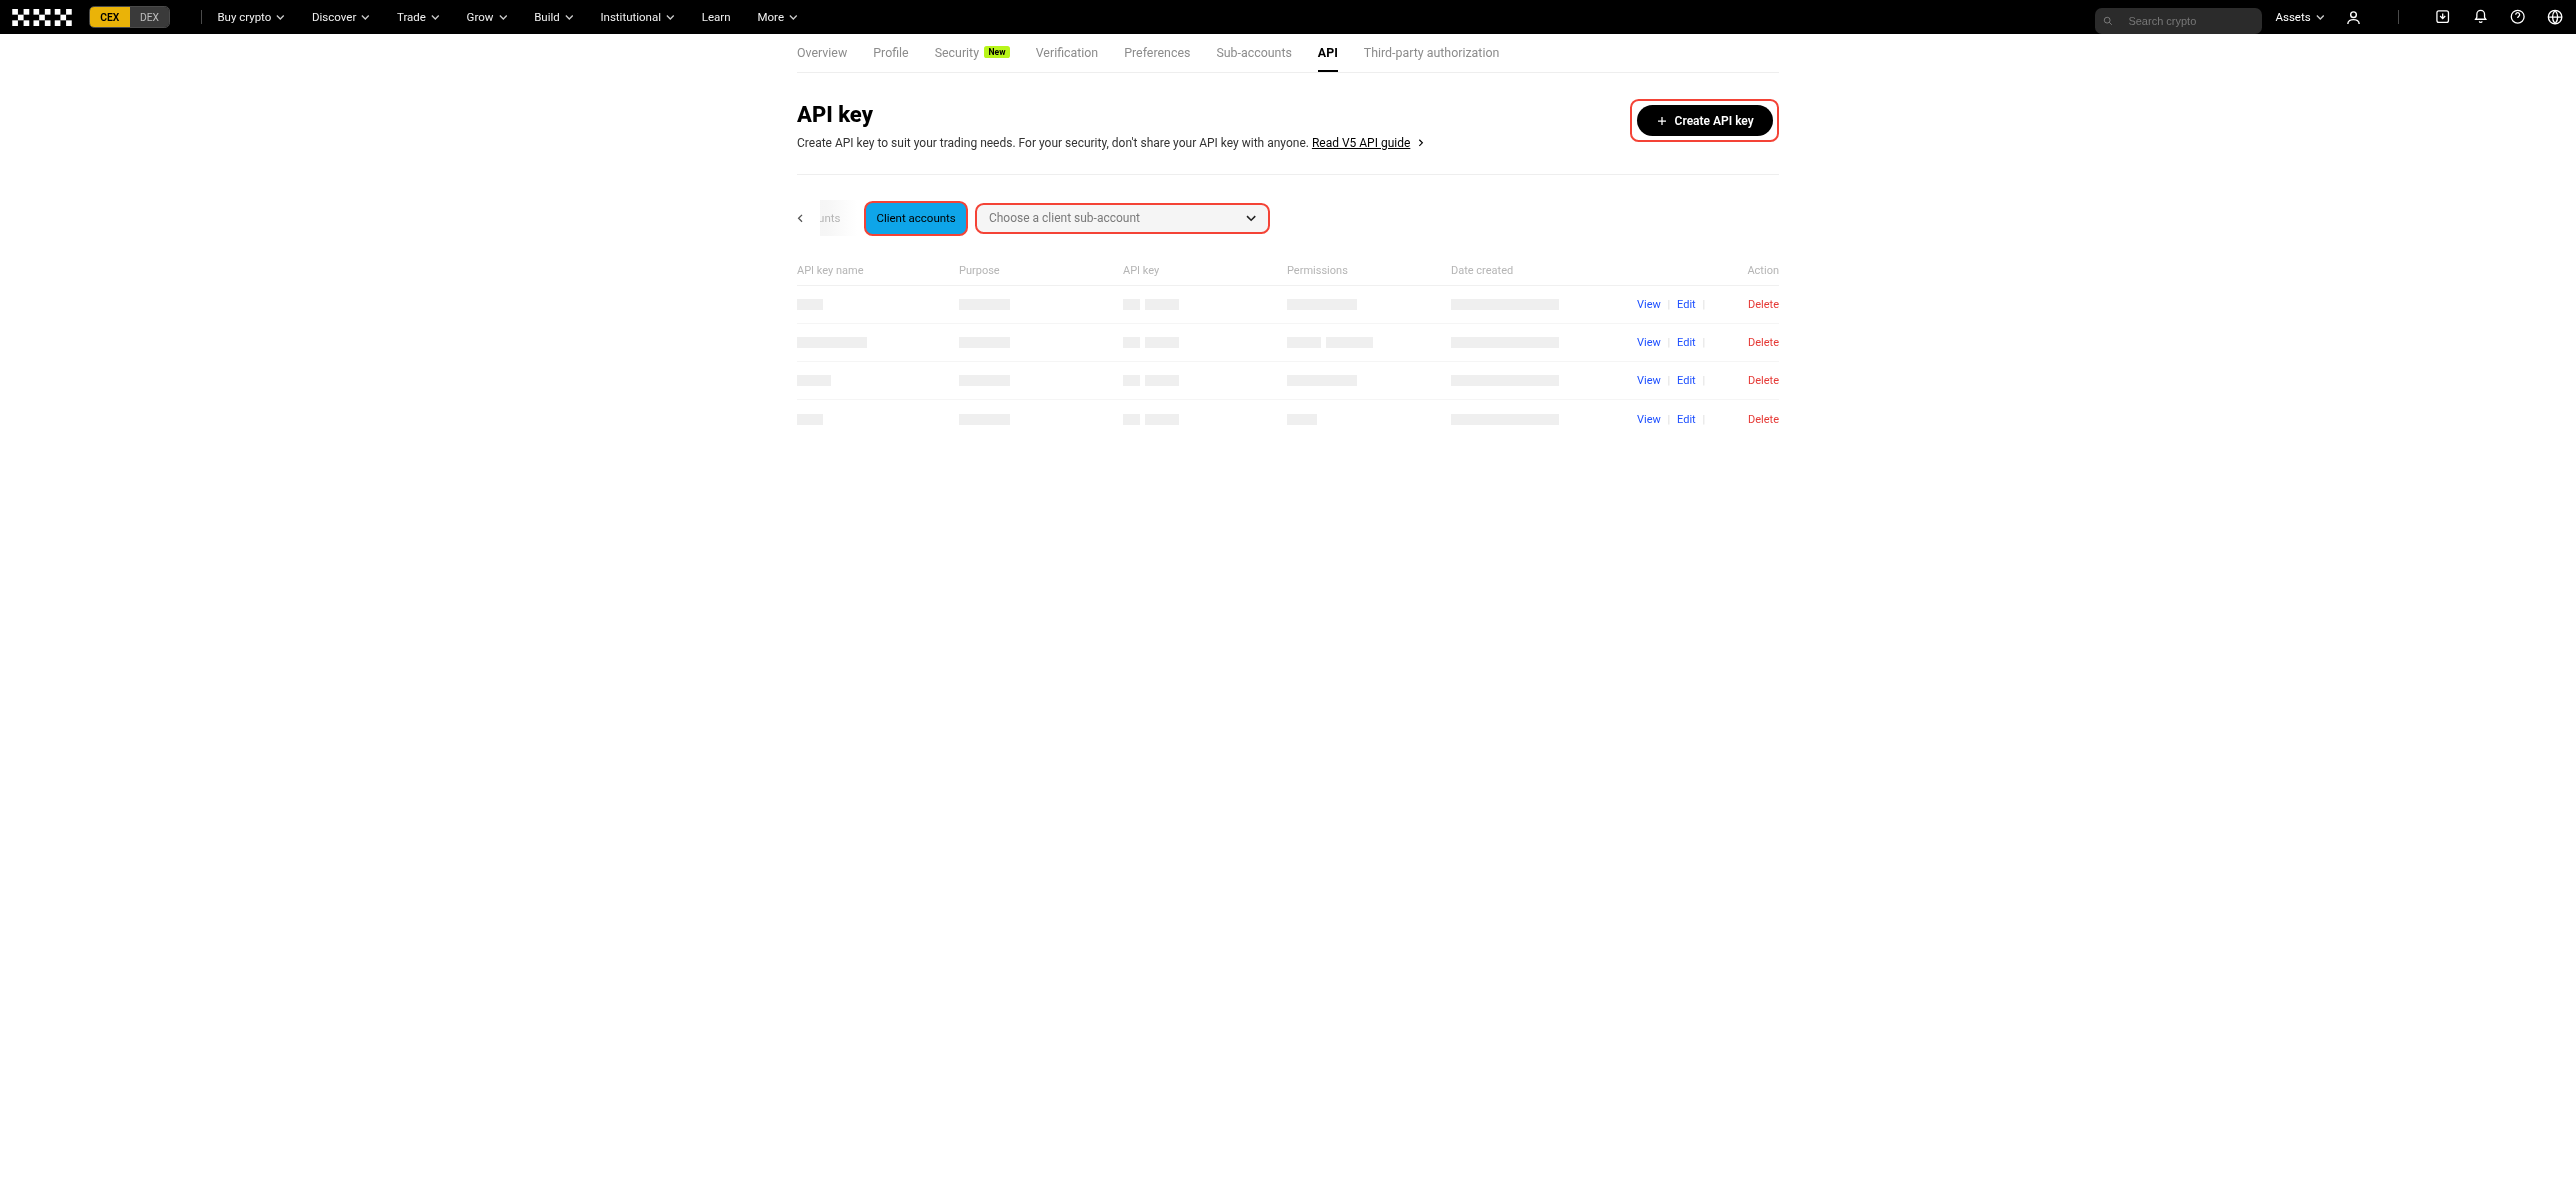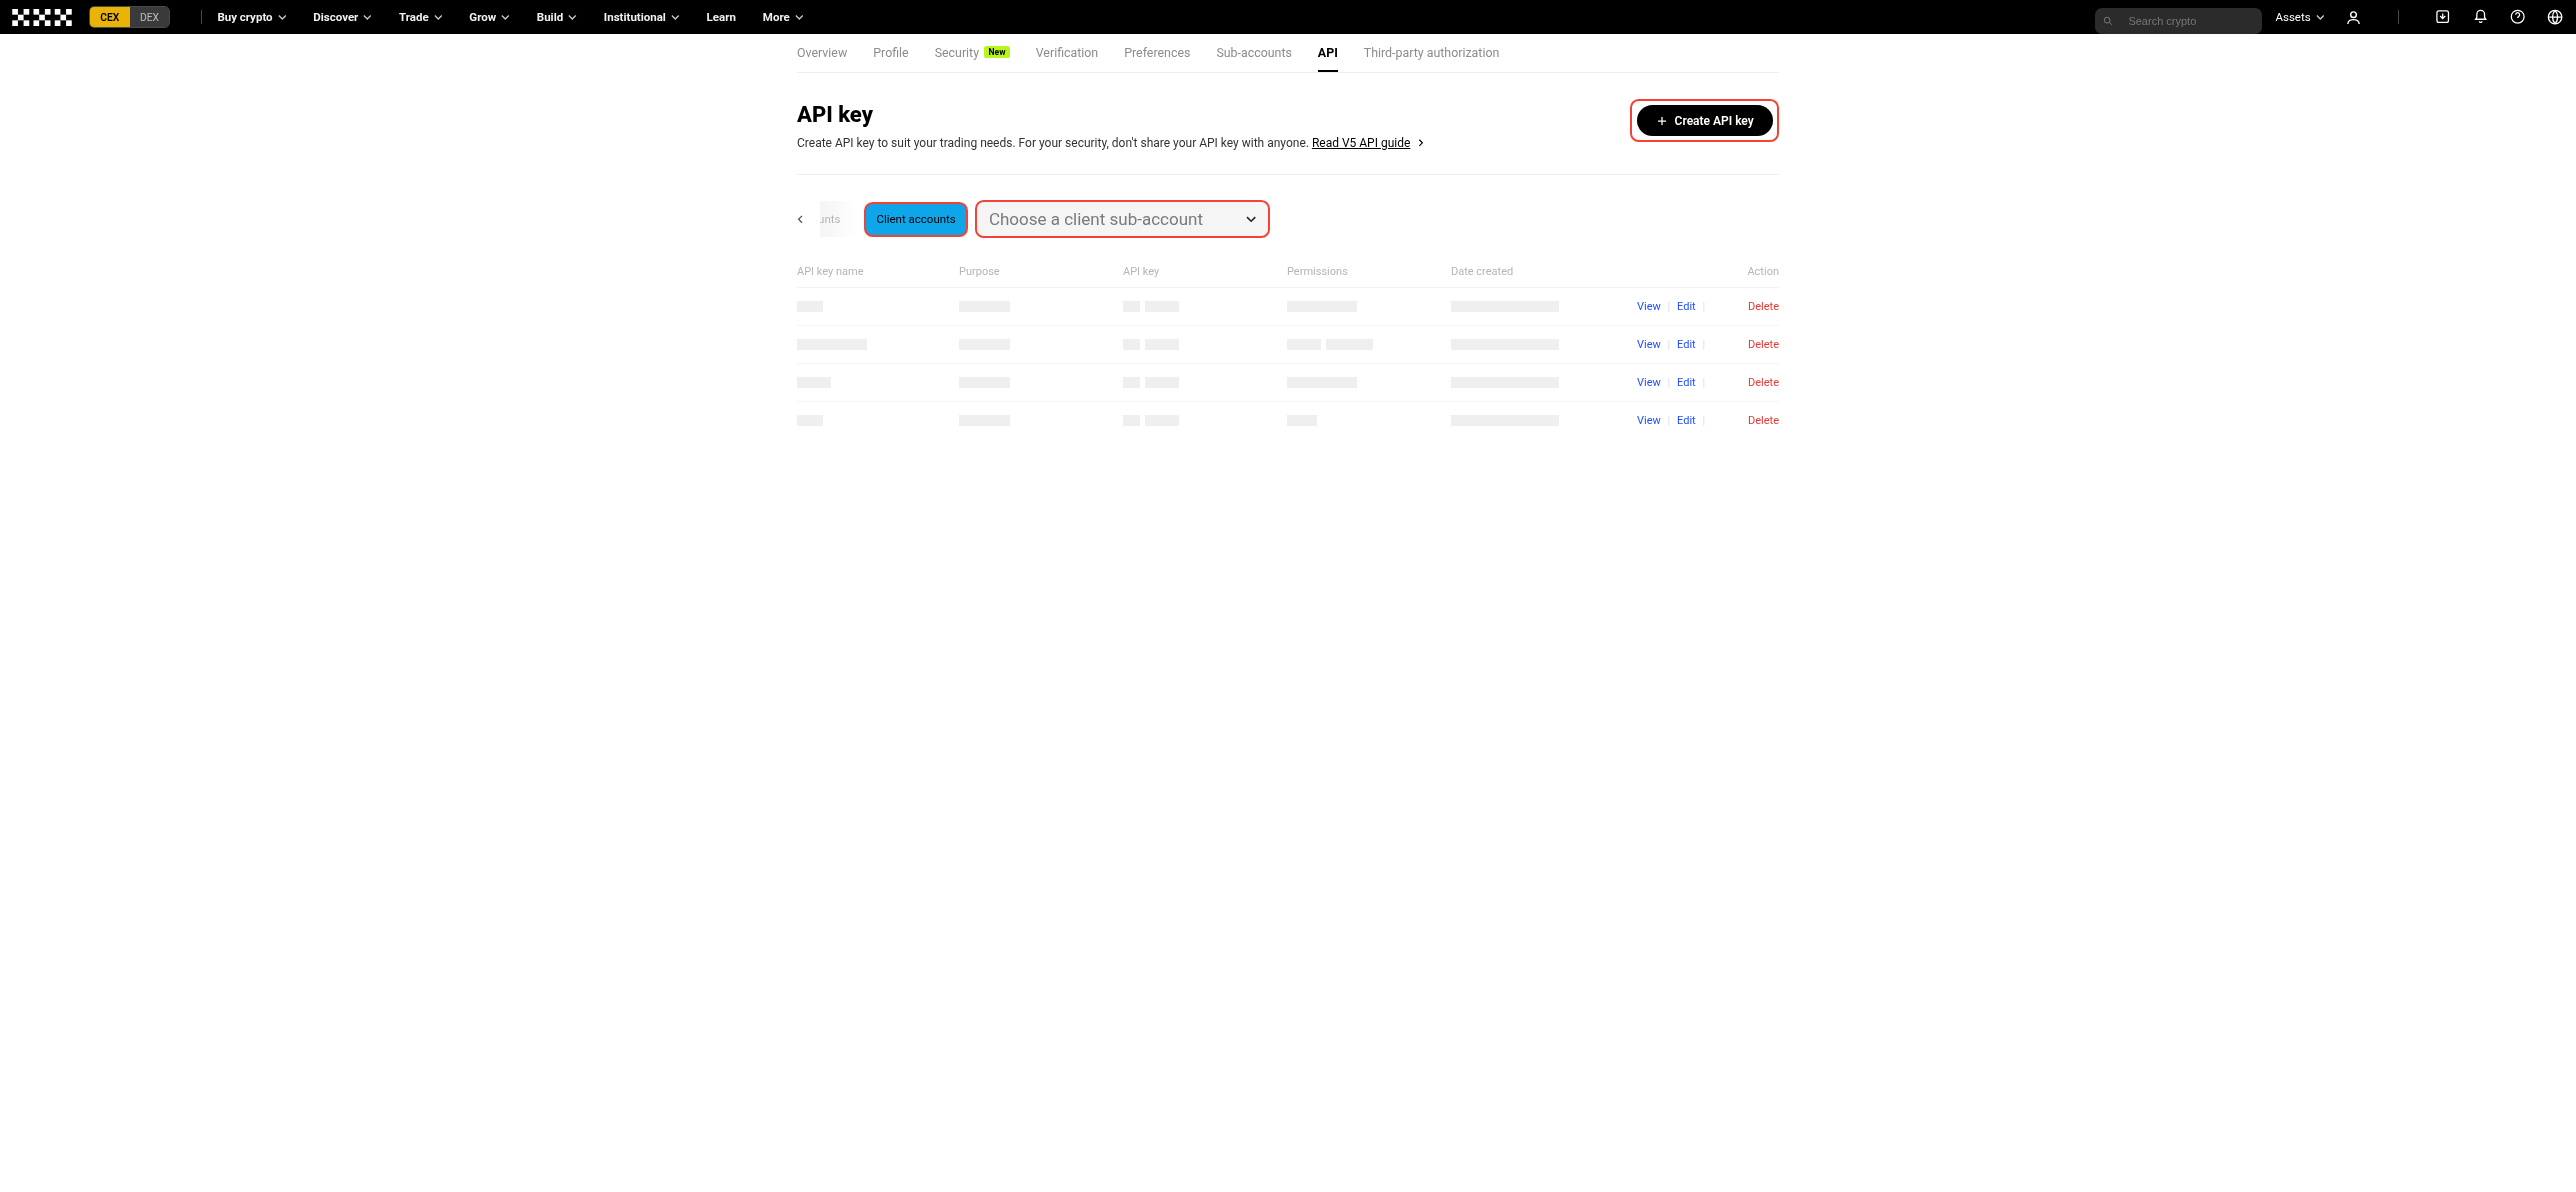--- a/index.html
+++ b/index.html
@@ -7,21 +7,21 @@
 
   
   .topbar { background: #000; height: 34px; display: flex; align-items: center; padding: 0 12px; color: #fff; font-size: 11.5px; }
   .logo { width: 60px; height: 17px; display: flex; align-items: center; }
   .logo svg { display: block; }
   .cexdex { display: flex; border: 0.9px solid #4a4a4a; border-radius: 5.1px; overflow: hidden; margin-left: 17px; margin-right: 15.4px; }
   .cexdex-btn { padding: 3.4px 10.3px; font-size: 10.3px; cursor: pointer; }
   .cexdex-btn.active { background: #eab308; color: #000; font-weight: 600; }
   .cexdex-btn.inactive { background: #3a3a3a; color: #bdbdbd; }
   .vdiv { width: 0.9px; height: 13.7px; background: #4a4a4a; margin: 0 15.4px; }
-  .topnav { display: flex; align-items: flex-start; gap: 27px; font-weight: bold; }
+  .topnav { display: flex; align-items: flex-start; gap: 27px; }
   .topnav-item { display: flex; align-items: center; gap: 5.1px; color: #f0f0f0; cursor: pointer; }
   .top-spacer { flex: 1; }
   .searchbox { display: flex; align-items: center; background: #2b2b2b; border-radius: 6.8px; padding: 0 8.6px; height: 26px; width: 167px; gap: 15px; margin-top: 8px; }
   .searchbox input { background: transparent; border: none; outline: none; color: #aaa; font-size: 11px; width: 100%; }
   .searchbox input::placeholder { color: #777; }
   .assets { display: flex; align-items: center; gap: 5.1px; margin-left: 13.7px; margin-right: 13.7px; cursor: pointer; }
   .topicons { display: flex; align-items: center; gap: 20.5px; margin-left: 6.8px; }
   .topicon { width: 17px; height: 17px; display: flex; align-items: center; justify-content: center; cursor: pointer; }
 
   
@@ -43,21 +43,21 @@
   .hr { height: 0.9px; background: #eee; margin-top: 24px; }
 
   
   .acctrow { display: flex; align-items: center; margin-top: 26px; margin-left: -0.9px; }
   .acct-prev { width: 24px; height: 36px; display: flex; align-items: center; justify-content: flex-start; background: #fff; cursor: pointer; position: relative; }
   .acct-fade { position: absolute; left: 10.3px; top: 0; bottom: 0; width: 51px; display:flex; align-items:center; color:#b5b5b5; font-size:11.5px; padding-left:5.1px;
                background: linear-gradient(to right, rgba(245,245,245,1) 0%, rgba(245,245,245,0.9) 40%, rgba(245,245,245,0) 100%); overflow: hidden; }
   .acct-prev-wrap { position: relative; display:flex; align-items:center; }
   .client-accounts { border: 2.6px solid #f44336; border-radius: 8.6px; padding: 8.6px 10.3px; font-size: 11.5px; cursor: pointer; background:#0ea5e9; margin-left: 0; }
   .subacct-select { border: 2.6px solid #f44336; border-radius: 8.6px; padding: 6.8px 12px; margin-left: 6.8px; width: 295px; display: flex; align-items: center; justify-content: space-between; background: #f5f5f5; cursor: pointer; }
-  .subacct-select .placeholder { color: #7a7a7a; font-size: 17px; }
+  .subacct-select .placeholder { color: #7a7a7a; font-size: 12px; }
 
   
   .table { margin-top: 22px; width: 100%; }
   .thead { display: grid; grid-template-columns: 162px 164px 164px 164px 137px 1fr; font-size: 11px; color: #b5b5b5; padding: 5.1px 0 8.6px; border-bottom: 0.9px solid #f0f0f0; }
   .thead .th-action { text-align: right; padding-right: 0; }
   .trow { display: grid; grid-template-columns: 162px 164px 164px 164px 137px 1fr; align-items: center; height: 38px; border-bottom: 0.9px solid #f5f5f5; }
   .trow:last-child { border-bottom: none; }
   .skel-cell { display: flex; align-items: center; }
   .skel { background: #efefef; height: 11px; }
   .gap6 { display: flex; gap: 5.1px; }

